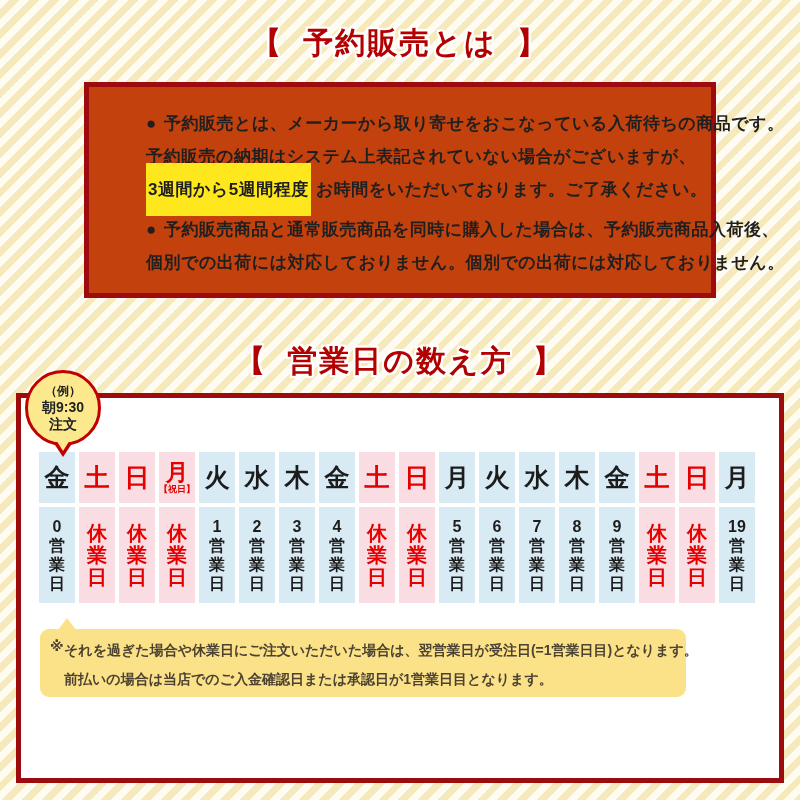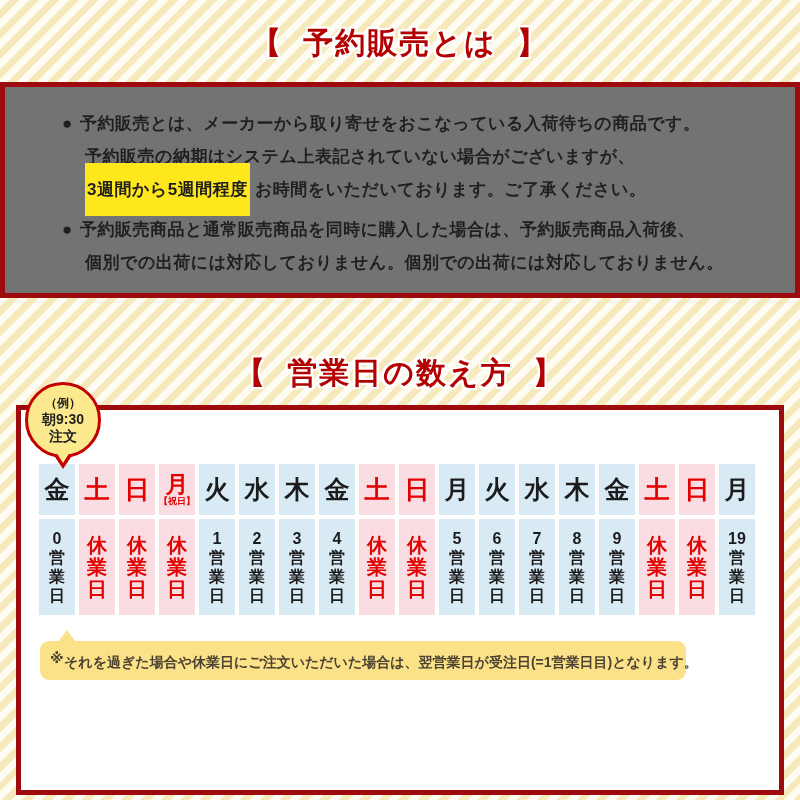--- a/index.html
+++ b/index.html
@@ -10,30 +10,30 @@
     -webkit-font-smoothing:antialiased;
   }
   .section-title{
     margin:0;text-align:center;font-size:30px;font-weight:bold;color:#b30000;
     letter-spacing:2px;line-height:30px;
     text-shadow:-2px -2px 0 #fff,2px -2px 0 #fff,-2px 2px 0 #fff,2px 2px 0 #fff,
                  0 -2px 0 #fff,0 2px 0 #fff,-2px 0 0 #fff,2px 0 0 #fff;
     font-family:Liberation Mono, monospace;
   }
   #title1{padding-top:30px;}
-  #title2{padding-top:50px;margin-top:12px;}
+  #title2{padding-top:50px;}
 
   .info-box{
-    box-sizing:border-box;width:800px;margin:22px auto 0;
-    border:5px solid #9e0b0f;background:#737373;
+    box-sizing:border-box;width:632px;margin:22px auto 0;
+    border:5px solid #9e0b0f;background:#c2410c;
     padding:20px 0 14px 57px;
   }
   .b-line{
     font-size:17px;font-weight:bold;color:#1f1f1f;line-height:33px;
-    white-space:nowrap;letter-spacing:.5px;margin-left:23px;
+    white-space:nowrap;letter-spacing:.5px;
   }
   .b-line.first{margin-left:0;}
   .b-line.group2{margin-top:7px;}
   .b-marker{margin-right:2px;}
   .hl{background:#ffe71e;padding:17px 2px;}
 
   #calc{
     box-sizing:border-box;position:relative;width:768px;height:390px;
     margin:15px auto 0;border:5px solid #9e0b0f;background:#fff;
   }
@@ -310,16 +310,17 @@
           <div class="ch">業</div>
           <div class="ch">日</div>
         </div>
       </div>
     </div>
 
   <div class="note">
     <span class="note-marker">※</span>
     <div id="note-lines">
         <div class="note-line">それを過ぎた場合や休業日にご注文いただいた場合は、翌営業日が受注日(=1営業日目)となります。</div>
+        <div class="note-line l3">前払いの場合は当店でのご入金確認日または承認日が1営業日目となります。</div>
       </div>
   </div>
 
 </div>
 
 </body></html>

